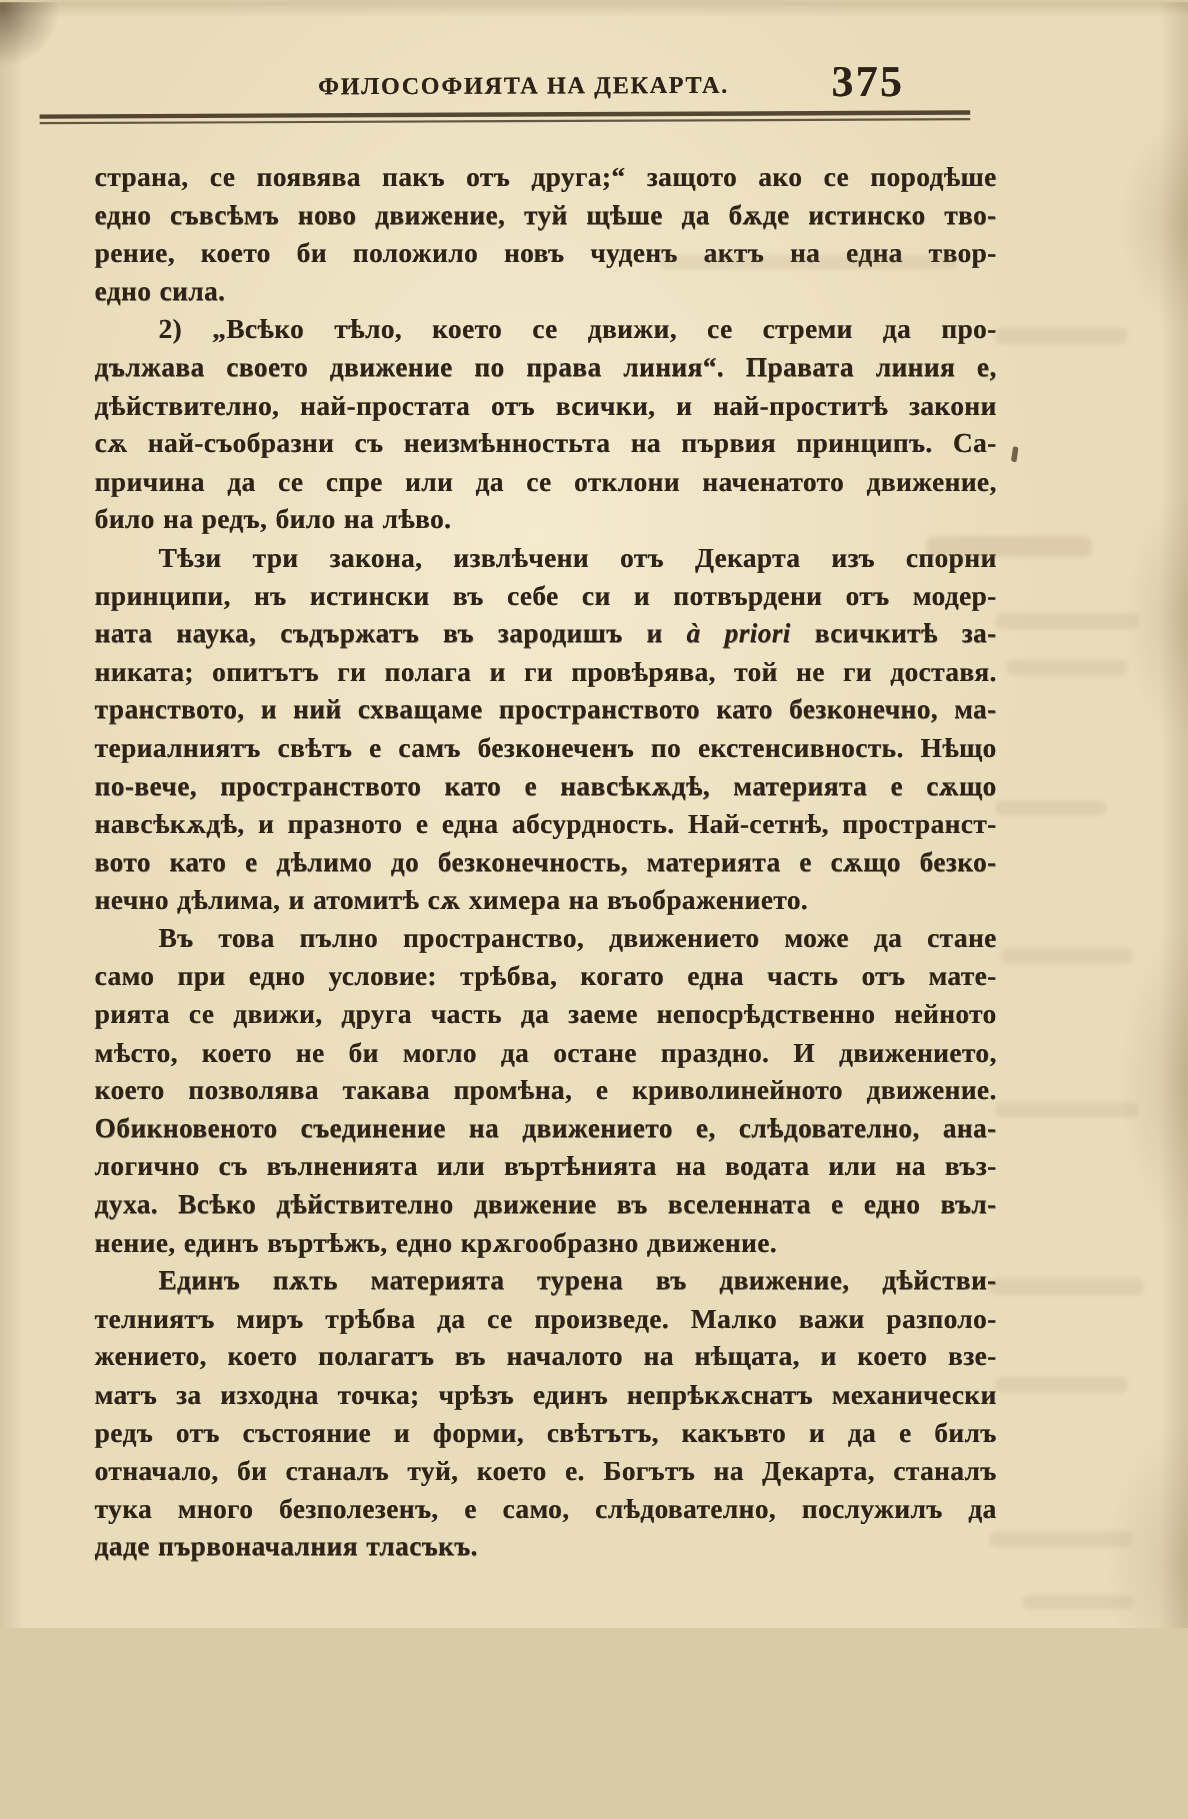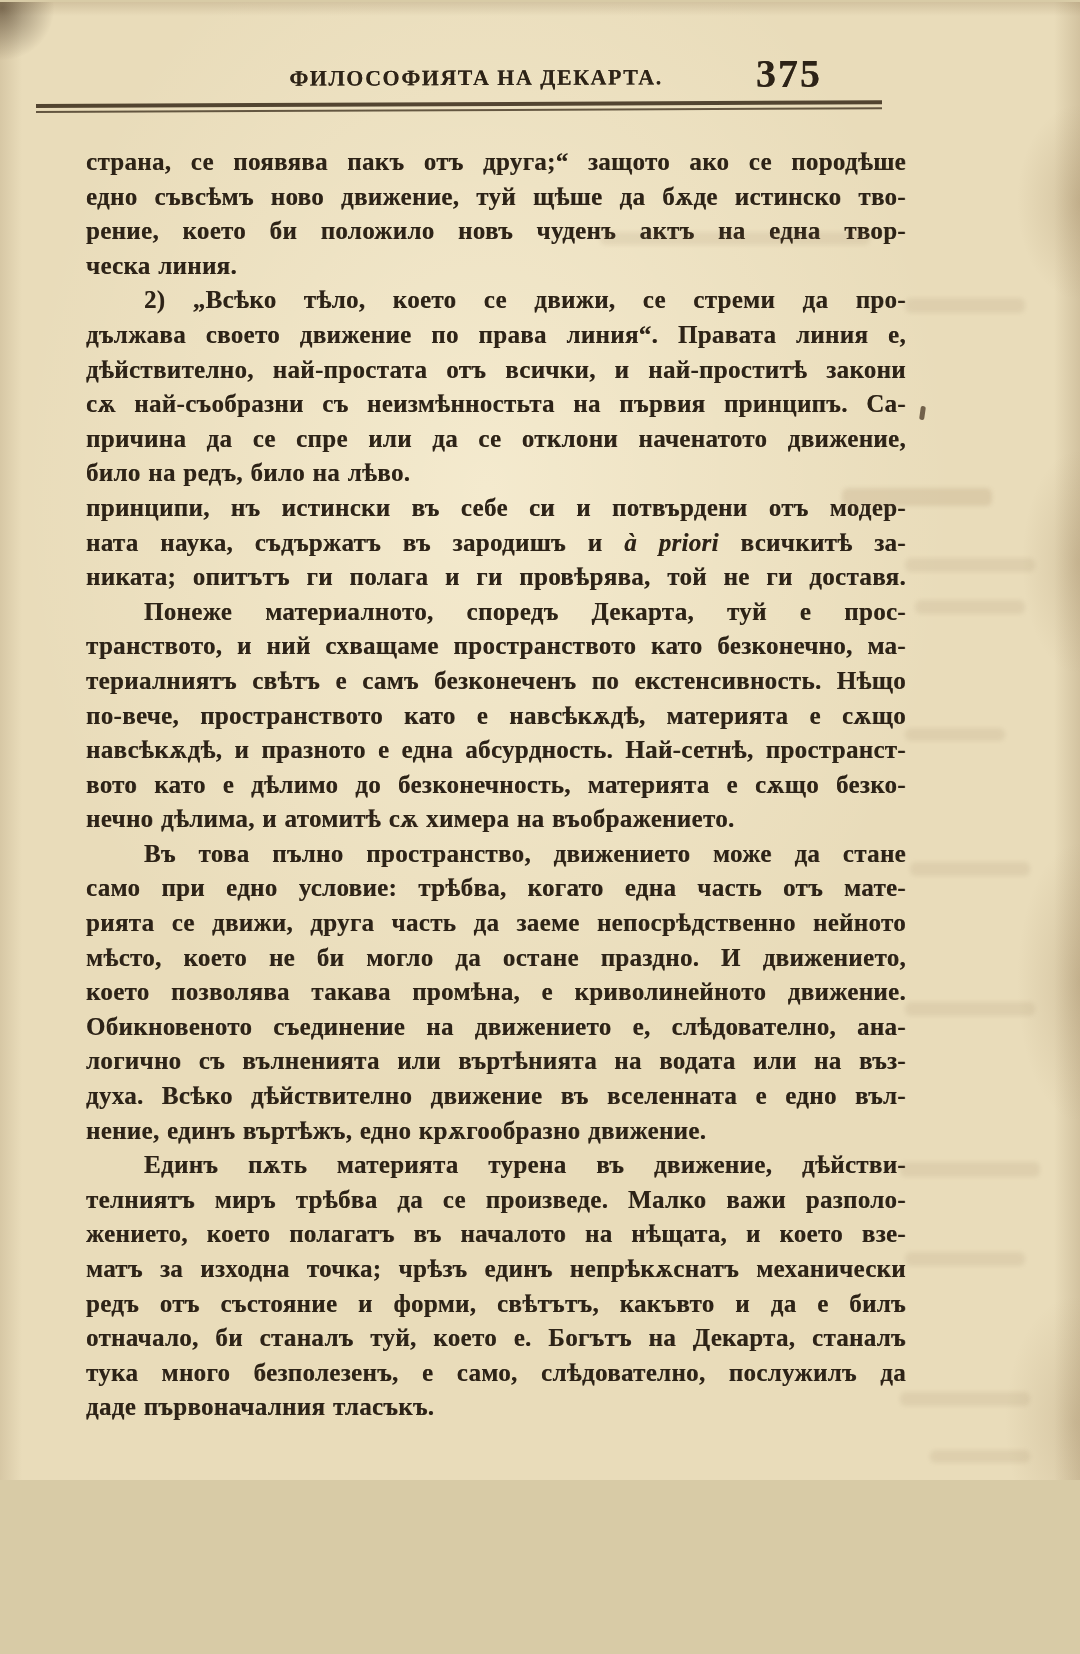--- a/index.html
+++ b/index.html
@@ -76,44 +76,44 @@
   <div class="running-head">ФИЛОСОФИЯТА НА ДЕКАРТА.</div>
   <div class="page-number">375</div>
   <div class="rule"></div>
 
   <div class="text-block">
 
     <div class="para">
       <div class="line">страна, се появява пакъ отъ друга;“ защото ако се породѣше</div>
       <div class="line">едно съвсѣмъ ново движение, туй щѣше да бѫде истинско тво-</div>
       <div class="line">рение, което би положило новъ чуденъ актъ на една твор-</div>
-      <div class="line lastline">ческа линия.</div>
+      <div class="line lastline">едно сила.</div>
     </div>
 
     <div class="para">
       <div class="line indent">2) „Всѣко тѣло, което се движи, се стреми да про-</div>
       <div class="line">дължава своето движение по права линия“. Правата линия е,</div>
       <div class="line">дѣйствително, най-простата отъ всички, и най-проститѣ закони</div>
       <div class="line">сѫ най-съобразни съ неизмѣнностьта на първия принципъ. Са-</div>
       <div class="line">причина да се спре или да се отклони наченатото движение,</div>
       <div class="line lastline">било на редъ, било на лѣво.</div>
     </div>
 
     <div class="para">
+      <div class="line indent">Тѣзи три закона, извлѣчени отъ Декарта изъ спорни</div>
       <div class="line">принципи, нъ истински въ себе си и потвърдени отъ модер-</div>
       <div class="line">
         <span>ната наука, съдържатъ въ зародишъ и</span>
         <span class="lat">à priori</span>
         <span>всичкитѣ за-</span>
       </div>
       <div class="line">никата; опитътъ ги полага и ги провѣрява, той не ги доставя.</div>
     </div>
 
     <div class="para">
-      <div class="line indent">Понеже материалното, споредъ Декарта, туй е прос-</div>
       <div class="line">транството, и ний схващаме пространството като безконечно, ма-</div>
       <div class="line">териалниятъ свѣтъ е самъ безконеченъ по екстенсивность. Нѣщо</div>
       <div class="line">по-вече, пространството като е навсѣкѫдѣ, материята е сѫщо</div>
       <div class="line">навсѣкѫдѣ, и празното е една абсурдность. Най-сетнѣ, пространст-</div>
       <div class="line">вото като е дѣлимо до безконечность, материята е сѫщо безко-</div>
       <div class="line lastline">нечно дѣлима, и атомитѣ сѫ химера на въображението.</div>
     </div>
 
     <div class="para">
       <div class="line indent">Въ това пълно пространство, движението може да стане</div>

